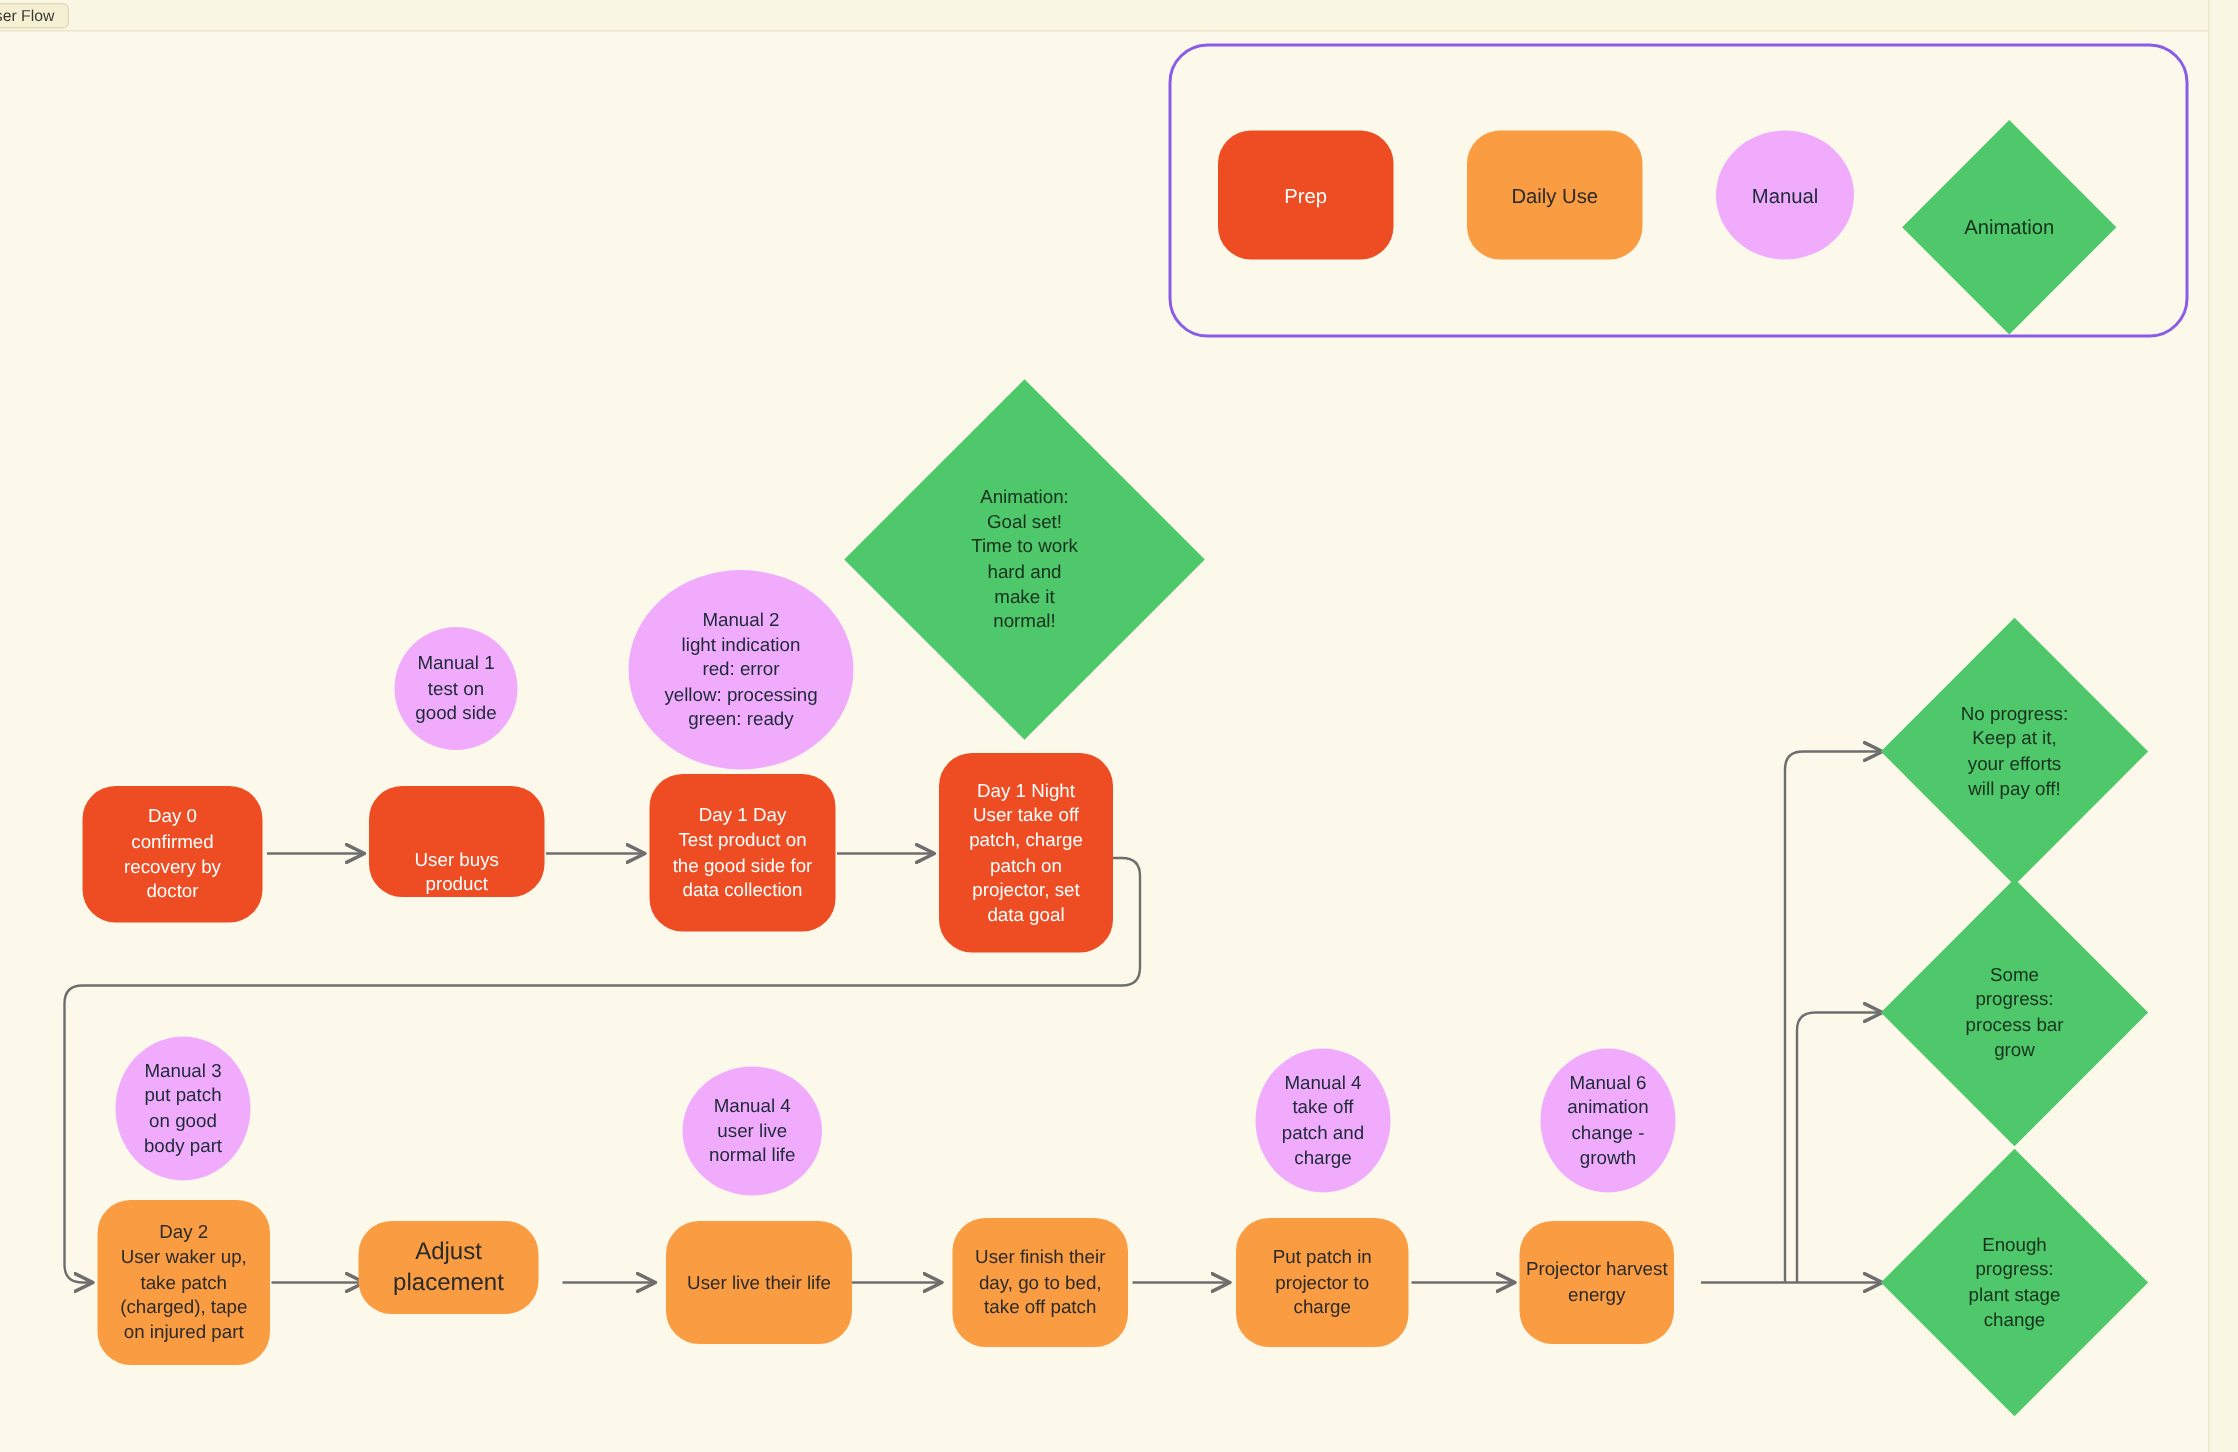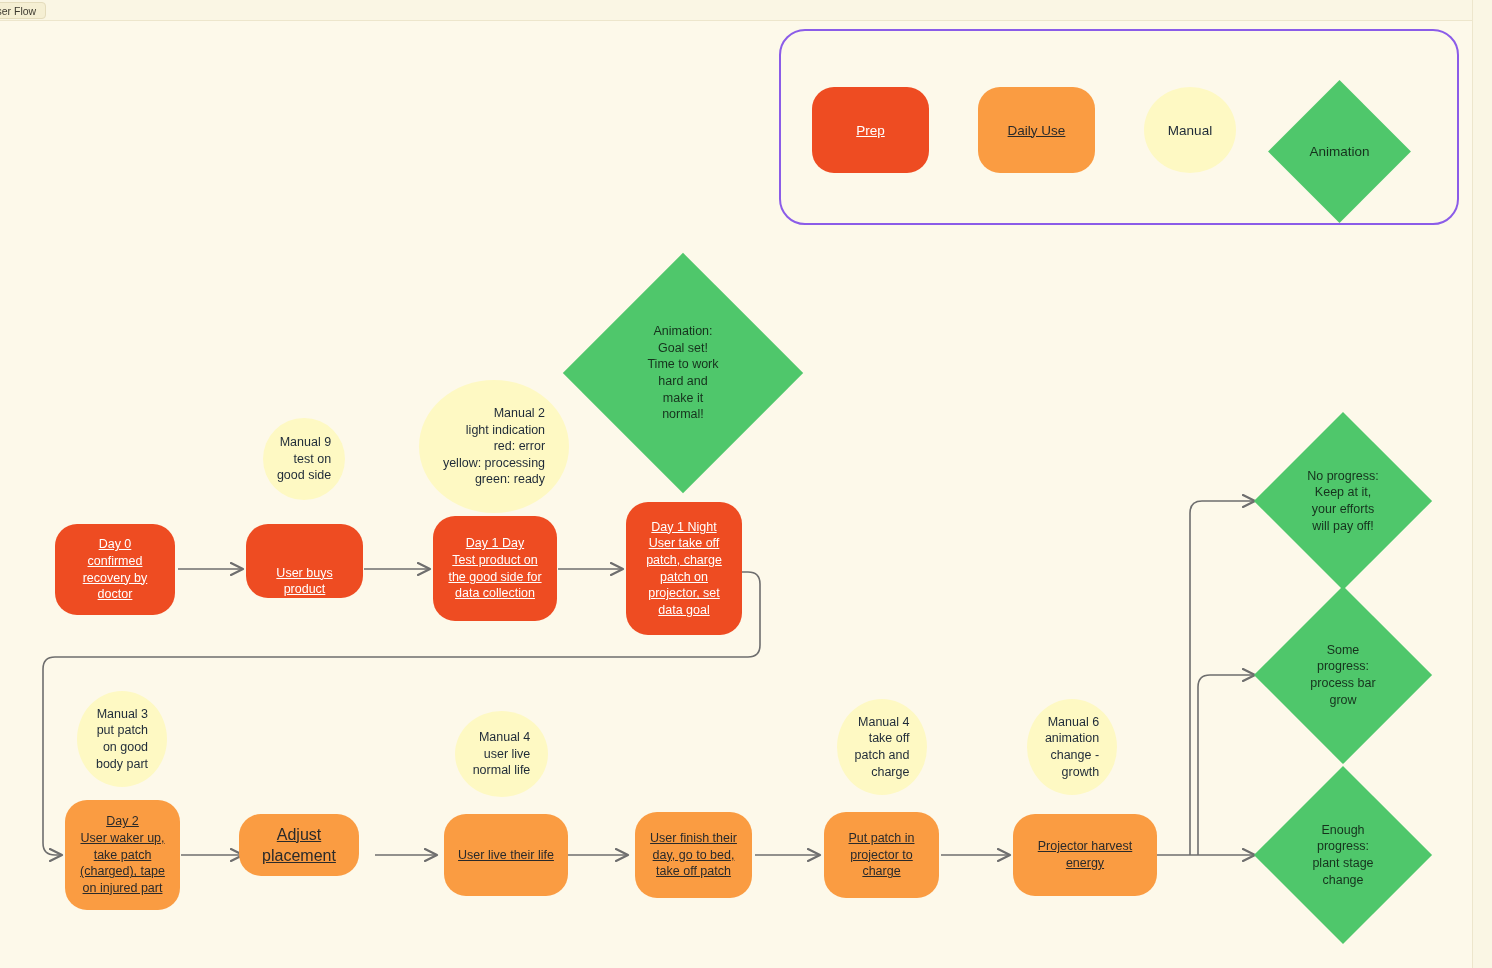--- a/index.html
+++ b/index.html
@@ -55,26 +55,26 @@
   }
   
   .node {
     position: absolute;
     display: flex; align-items: center; justify-content: center;
     text-align: center;
     line-height: 1.33;
   }
   .node .lbl { display: block; white-space: pre-line; }
 
-  .shape-rounded { border-radius: 22px; text-decoration: underline; }
+  .shape-rounded { border-radius: 22px; }
   .shape-circle  { border-radius: 50%; }
 
   .c-prep   { background: #EE4C22; color: #ffffff; }
   .c-daily  { background: #FA9C42; color: #2a2a2a; }
-  .c-manual { background: #fef9c3; color: #1e2a38; text-align: right; }
+  .c-manual { background: #f0abfc; color: #1e2a38; }
 
   .diamond-wrap { position: absolute; }
   .diamond-wrap .dia-bg {
     position: absolute; inset: 0;
     background: #4FC76B;
     transform: rotate(45deg);
   }
   .diamond-wrap .dia-txt {
     position: absolute; inset: 0;
     display: flex; align-items: center; justify-content: center;
@@ -130,21 +130,21 @@
     <div class="legend-item shape-circle c-manual" style="left:363px; top:56px; width:92px; height:86px; font-size:13.5px;">
       <span class="lbl">Manual</span>
     </div>
     <div class="diamond-wrap" style="left:508px; top:70px; width:101px; height:101px;">
       <div class="dia-bg"></div>
       <div class="dia-txt" style="font-size:13.5px;">Animation</div>
     </div>
   </div>
 
   <div class="node shape-circle c-manual" style="left:263px; top:418px; width:82px; height:82px; font-size:12.5px;">
-    <span class="lbl">Manual 9
+    <span class="lbl">Manual 1
 test on
 good side</span>
   </div>
   <div class="node shape-circle c-manual" style="left:419px; top:380px; width:150px; height:133px; font-size:12.5px;">
     <span class="lbl">Manual 2
 light indication
 red: error
 yellow: processing
 green: ready</span>
   </div>
@@ -214,21 +214,21 @@
   <div class="node shape-rounded c-daily" style="left:635px; top:812px; width:117px; height:86px; font-size:12.5px;">
     <span class="lbl">User finish their
 day, go to bed,
 take off patch</span>
   </div>
   <div class="node shape-rounded c-daily" style="left:824px; top:812px; width:115px; height:86px; font-size:12.5px;">
     <span class="lbl">Put patch in
 projector to
 charge</span>
   </div>
-  <div class="node shape-rounded c-daily" style="left:1013px; top:814px; width:144px; height:82px; font-size:12.5px;">
+  <div class="node shape-rounded c-daily" style="left:1013px; top:814px; width:103px; height:82px; font-size:12.5px;">
     <span class="lbl">Projector harvest
 energy</span>
   </div>
 
   <div class="diamond-wrap" style="left:598px; top:288px; width:170px; height:170px;">
     <div class="dia-bg"></div>
     <div class="dia-txt" style="font-size:12.5px;">Animation:
 Goal set!
 Time to work
 hard and

